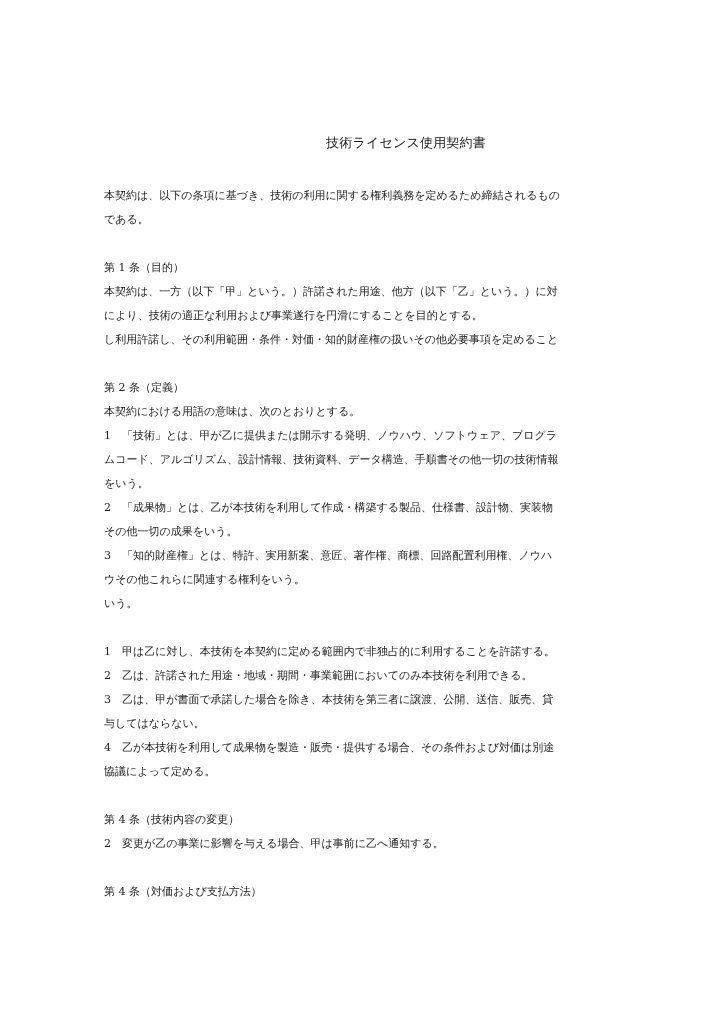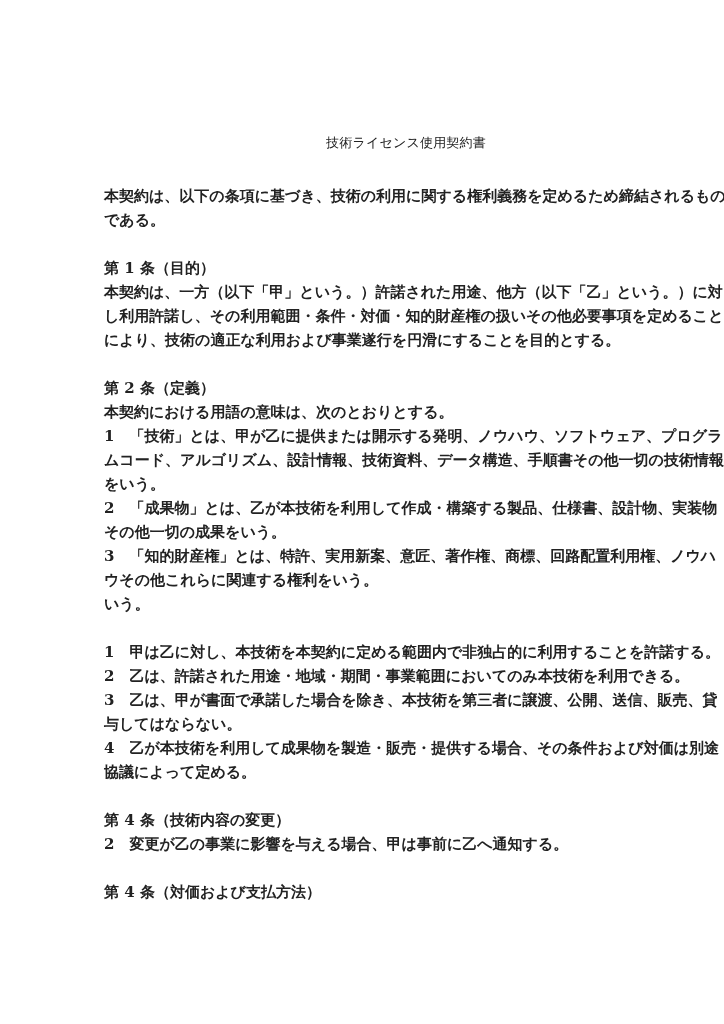--- a/index.html
+++ b/index.html
@@ -9,21 +9,21 @@
     background: #ffffff; color: #1a1a1a;
     font-family: "DejaVu Serif", "Liberation Serif", serif;
   }
   .title {
     position: absolute; top: 130px; left: 0; width: 724px;
     text-align: center; font-size: 13px; line-height: 26px;
     letter-spacing: 0.2px; color: #222222; padding-left: 44px;
   }
   .body {
     position: absolute; left: 104px; top: 184px; width: 530px;
-    font-size: 15px; line-height: 24px; color: #222222; font-weight: bold;
+    font-size: 11px; line-height: 24px; color: #222222;
   }
   .line { display: block; height: 24px; white-space: nowrap; }
   .blank { display: block; height: 24px; }
 </style>
 </head>
 <body>
 
 <div class="page">
 
   <div class="title">技術ライセンス使用契約書</div>
@@ -32,22 +32,22 @@
 
     <div>
       <span class="line">本契約は、以下の条項に基づき、技術の利用に関する権利義務を定めるため締結されるもの</span>
       <span class="line">である。</span>
     </div>
     <span class="blank"></span>
 
     <div>
       <span class="line">第 1 条（目的）</span>
       <span class="line">本契約は、一方（以下「甲」という。）許諾された用途、他方（以下「乙」という。）に対</span>
+      <span class="line">により、技術の適正な利用および事業遂行を円滑にすることを目的とする。</span>
       <span class="line">し利用許諾し、その利用範囲・条件・対価・知的財産権の扱いその他必要事項を定めること</span>
-      <span class="line">により、技術の適正な利用および事業遂行を円滑にすることを目的とする。</span>
     </div>
     <span class="blank"></span>
 
     <div>
       <span class="line">第 2 条（定義）</span>
       <span class="line">本契約における用語の意味は、次のとおりとする。</span>
       <span class="line">1　「技術」とは、甲が乙に提供または開示する発明、ノウハウ、ソフトウェア、プログラ</span>
       <span class="line">ムコード、アルゴリズム、設計情報、技術資料、データ構造、手順書その他一切の技術情報</span>
       <span class="line">をいう。</span>
       <span class="line">2　「成果物」とは、乙が本技術を利用して作成・構築する製品、仕様書、設計物、実装物</span>

